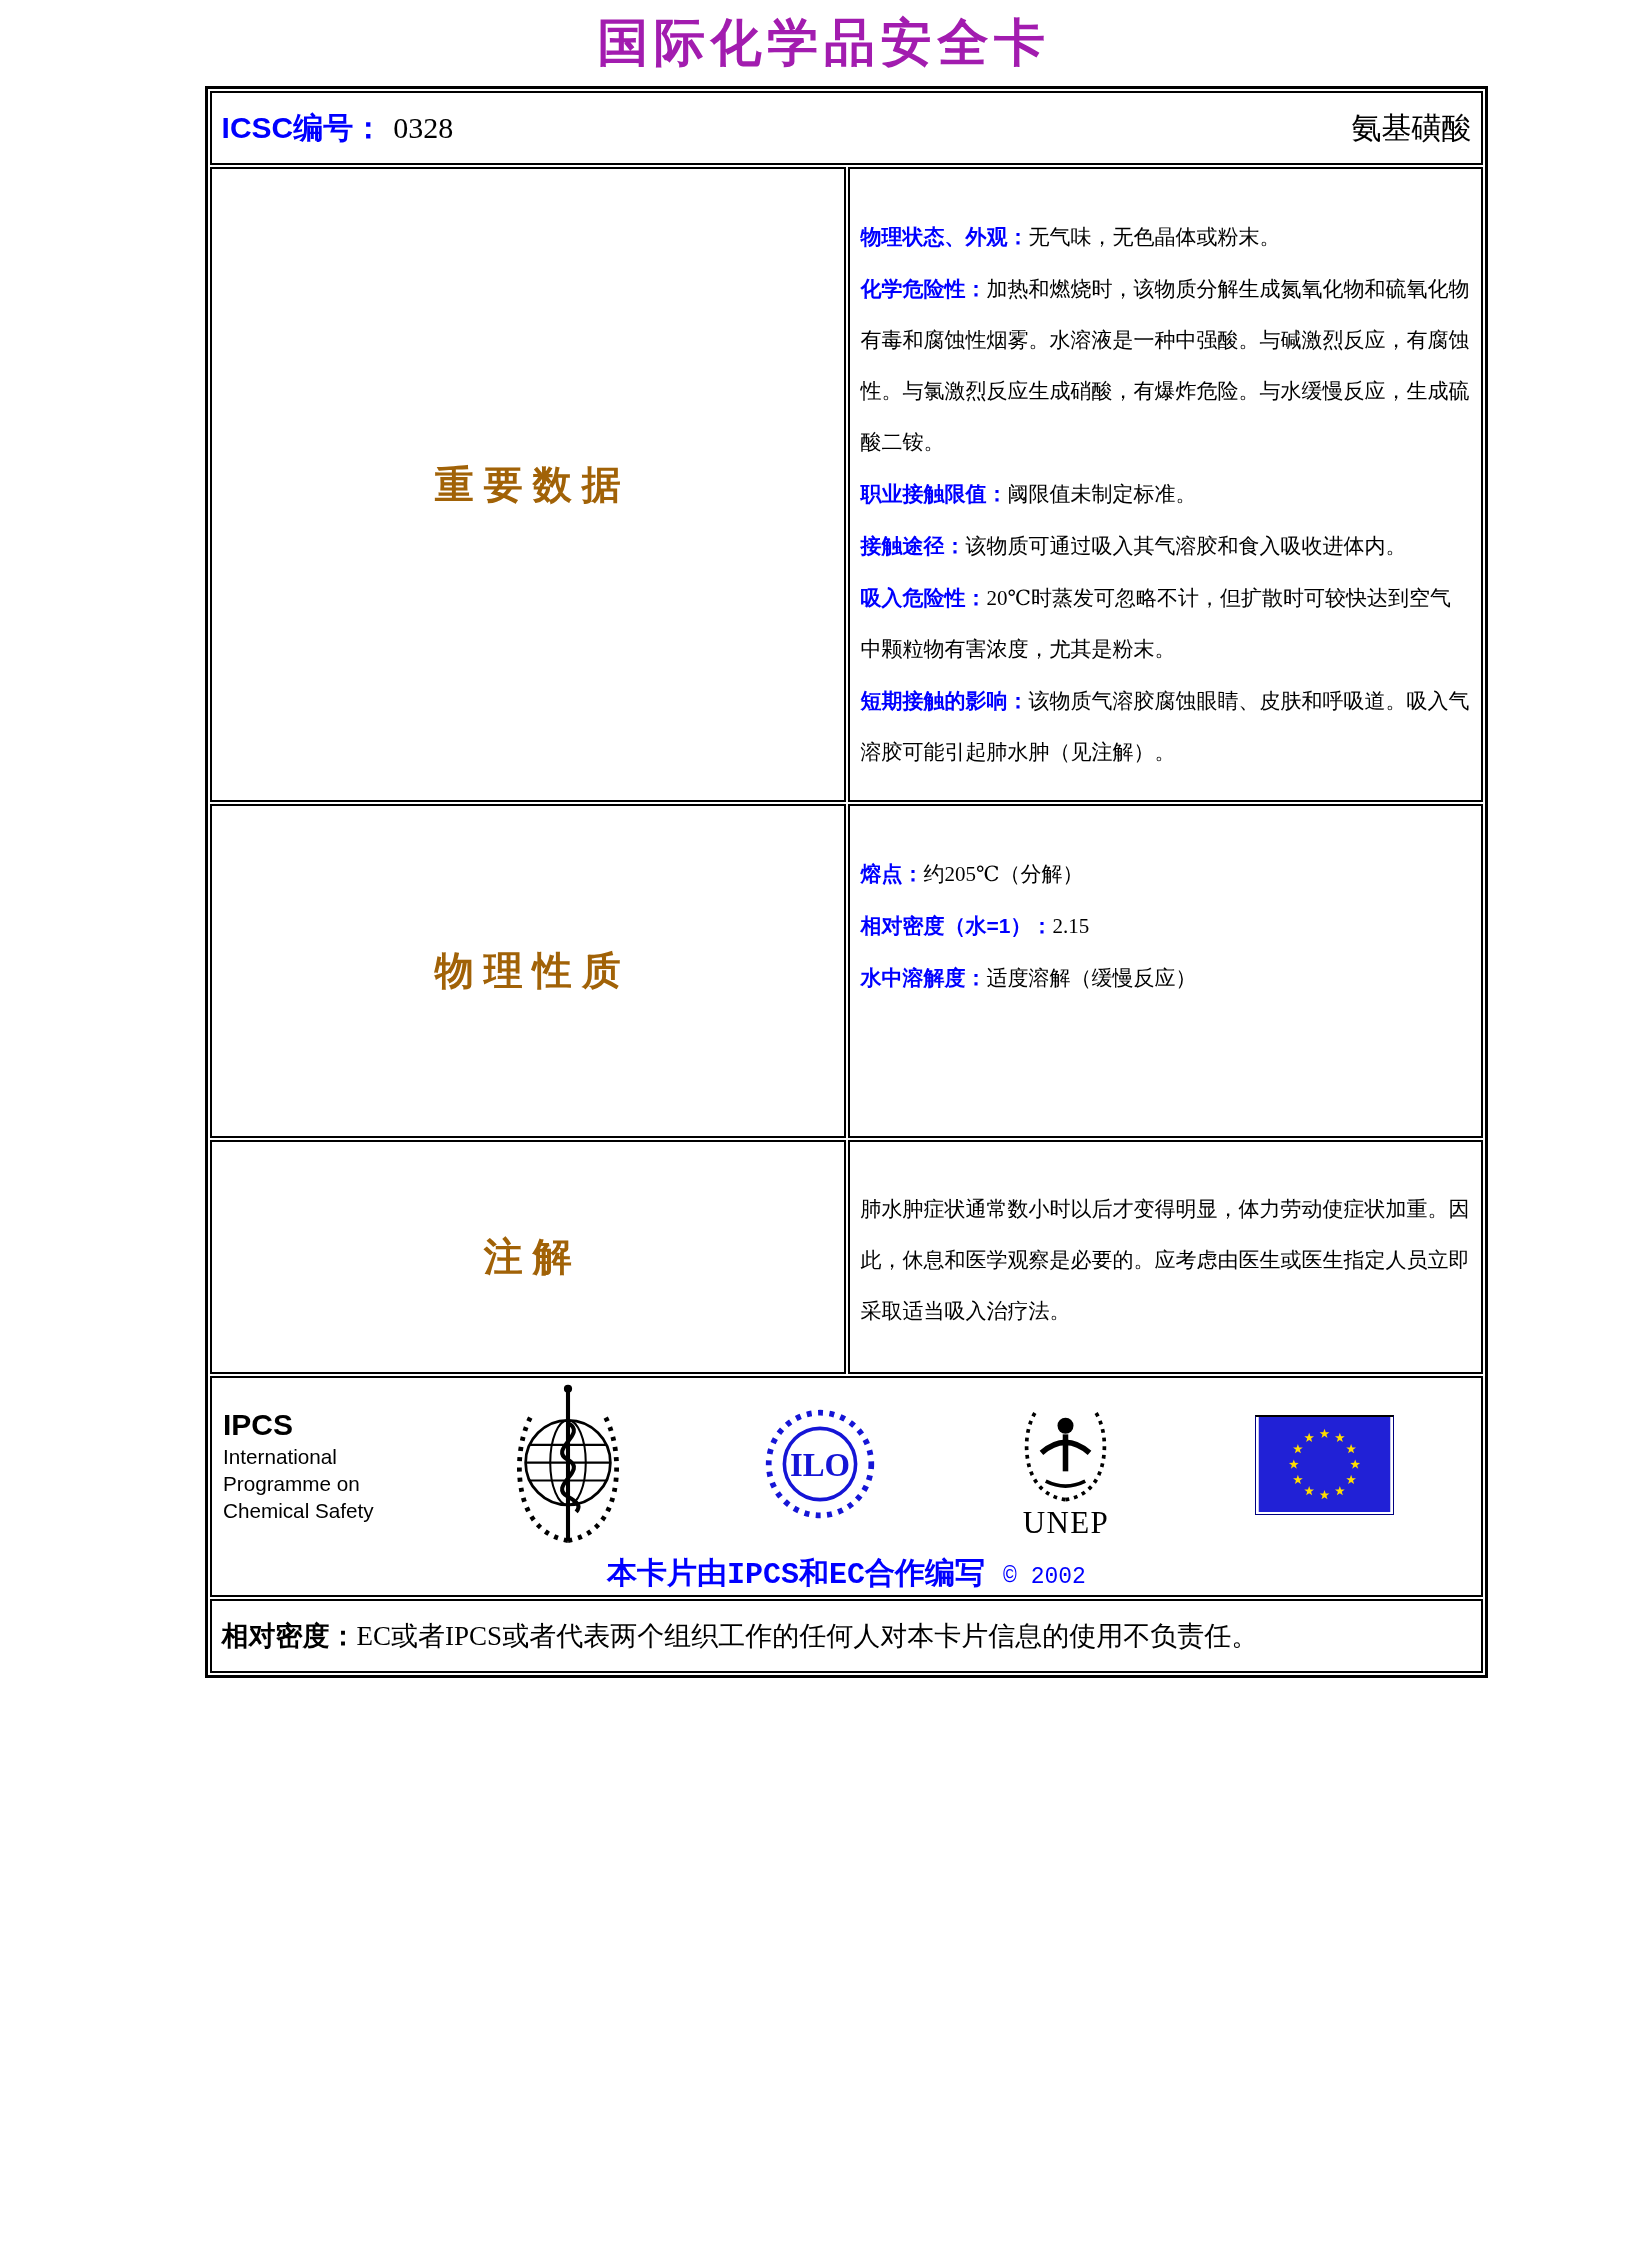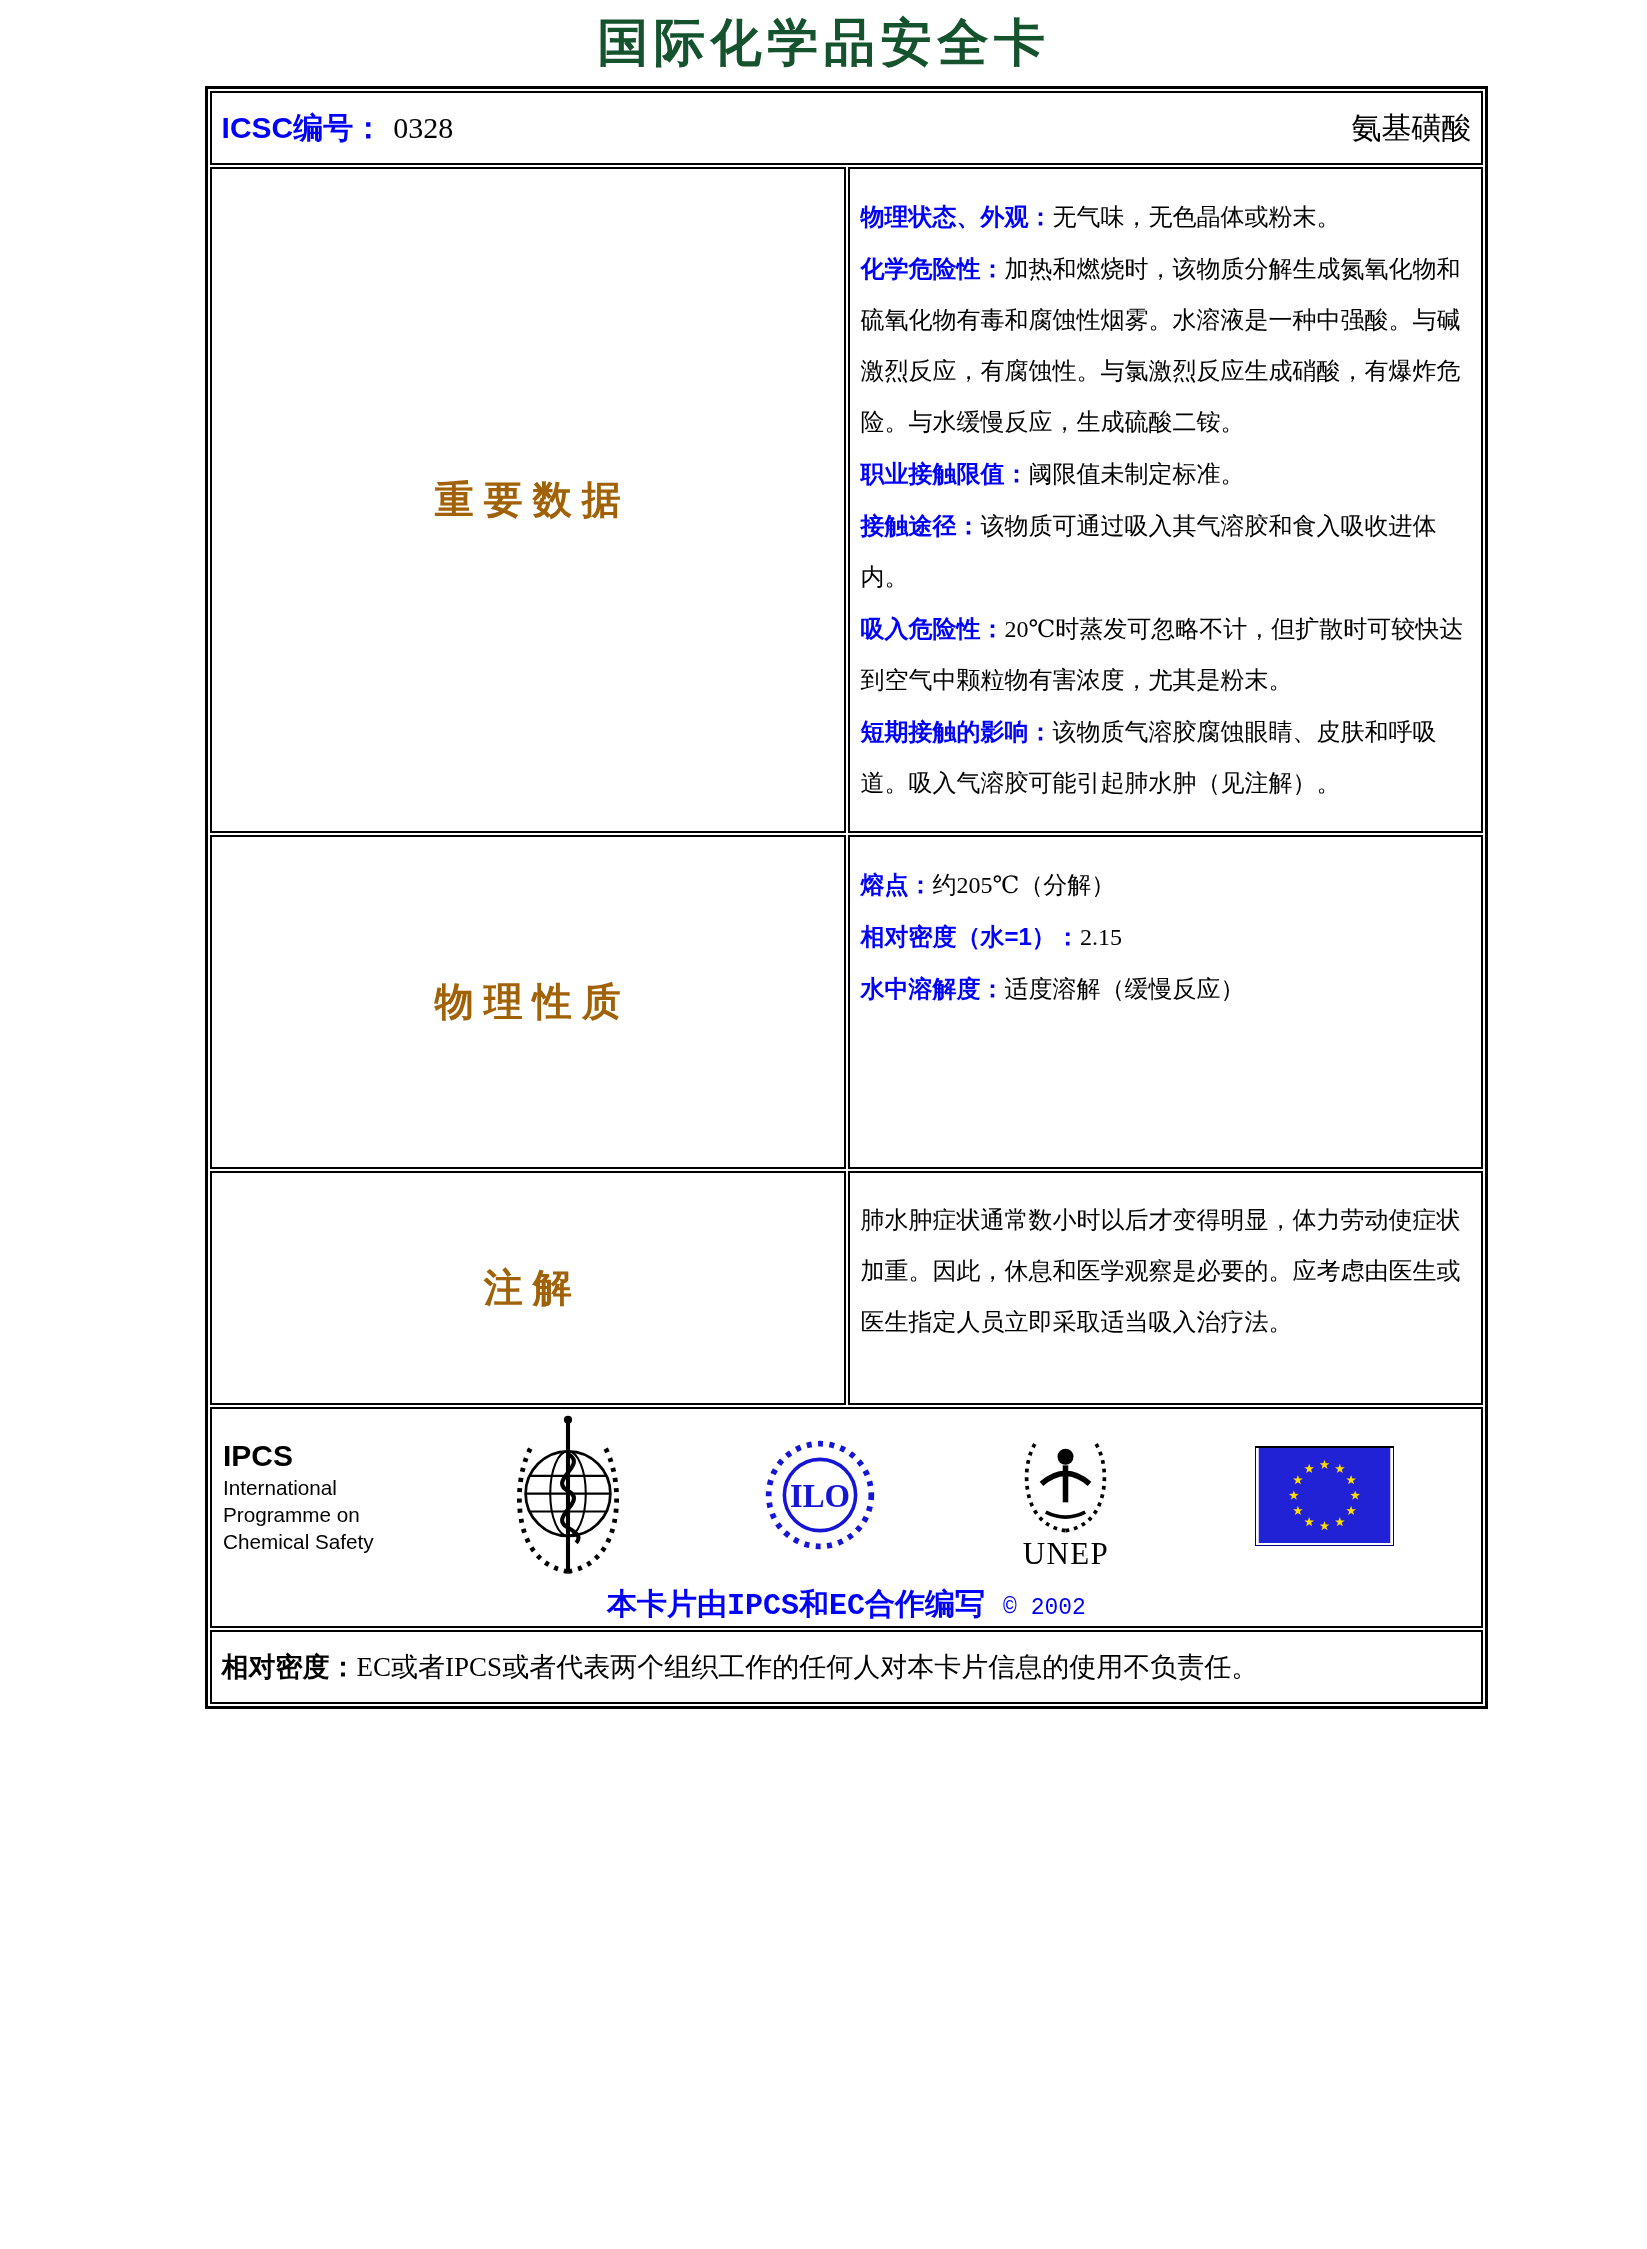--- a/index.html
+++ b/index.html
@@ -1,35 +1,35 @@
 <!DOCTYPE html>
 <html style="font-size:11.4px"><head>
 <meta charset="utf-8">
 <style>
   html,body{margin:0;padding:0;}
   body{
     width:1648px;height:2250px;background:#ffffff;position:relative;
     font-family:"Liberation Serif","DejaVu Serif",serif;color:#000;
   }
   .page-title{
-    margin:8.6px 0 4.3px 0;text-align:center;color:#14532d;font-weight:bold;
+    margin:8.6px 0 4.3px 0;text-align:center;color:#a21caf;font-weight:bold;
     font-size:51px;letter-spacing:5.7px;font-family:"Liberation Serif","DejaVu Serif",serif;
   }
   table.card{
     position:absolute;left:205px;top:86px;width:1283px;
     border:3.6px solid #000;border-collapse:separate;border-spacing:2.9px;background:#fff;
     table-layout:fixed;
   }
   td{border:2.1px solid #000;vertical-align:top;background:#fff;}
   td.rowlabel{
     width:180px;text-align:center;vertical-align:middle;color:#a16207;
     font-family:"Liberation Sans","DejaVu Sans",sans-serif;font-weight:bold;
     font-size:39px;letter-spacing:10px;text-indent:10px;white-space:nowrap;padding:0;
   }
-  .content{padding:21px 10px;font-size:24px;line-height:51px;}
+  .content{padding:21px 10px;font-size:21px;line-height:51px;margin-top:20px;}
   .content p{margin:0;}
   .k{color:#0000ff;font-family:"Liberation Sans","DejaVu Sans",sans-serif;font-weight:bold;}
   td.h-header{height:68px;vertical-align:middle;}
   td.h-r1{height:517px;}
   td.h-r2{height:328px;}
   td.h-r3{height:160px;}
   td.h-r4{height:228px;}
   td.h-r5{height:110px;}
   td.h-logos{height:207px;vertical-align:middle;}
   td.h-legal{height:68px;vertical-align:middle;}

